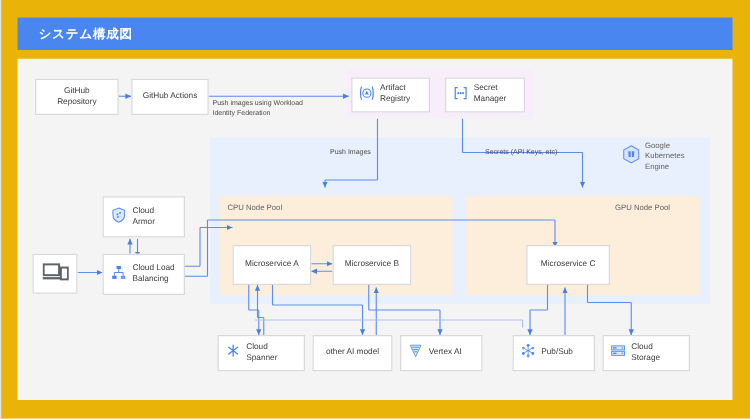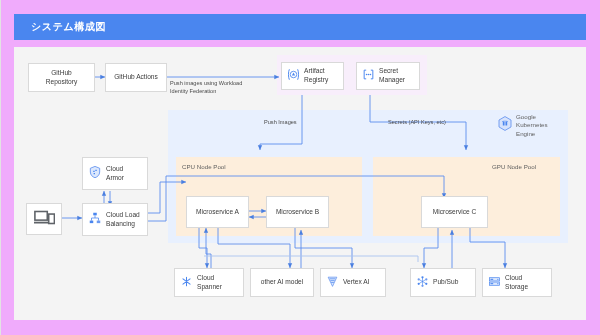--- a/index.html
+++ b/index.html
@@ -2,21 +2,21 @@
 <html><head>
 <meta charset="utf-8">
 <style>
   * { box-sizing: border-box; margin: 0; padding: 0; }
   html, body {
     width: 600px; height: 335px;
     background: #ffffff;
     font-family: "Liberation Sans", "DejaVu Sans", sans-serif;
     overflow: hidden;
   }
-  #root { position: relative; width: 600px; height: 335px; background: #f0abfc; }
+  #root { position: relative; width: 600px; height: 335px; background: #eab308; }
 
   
   .page-edge {
     position: absolute; left: 0; top: 0; width: 1px; height: 335px;
     background: #e3e3e3;
   }
 
   
   .header-bar {
     position: absolute; left: 14px; top: 14px; width: 572px; height: 26px;

